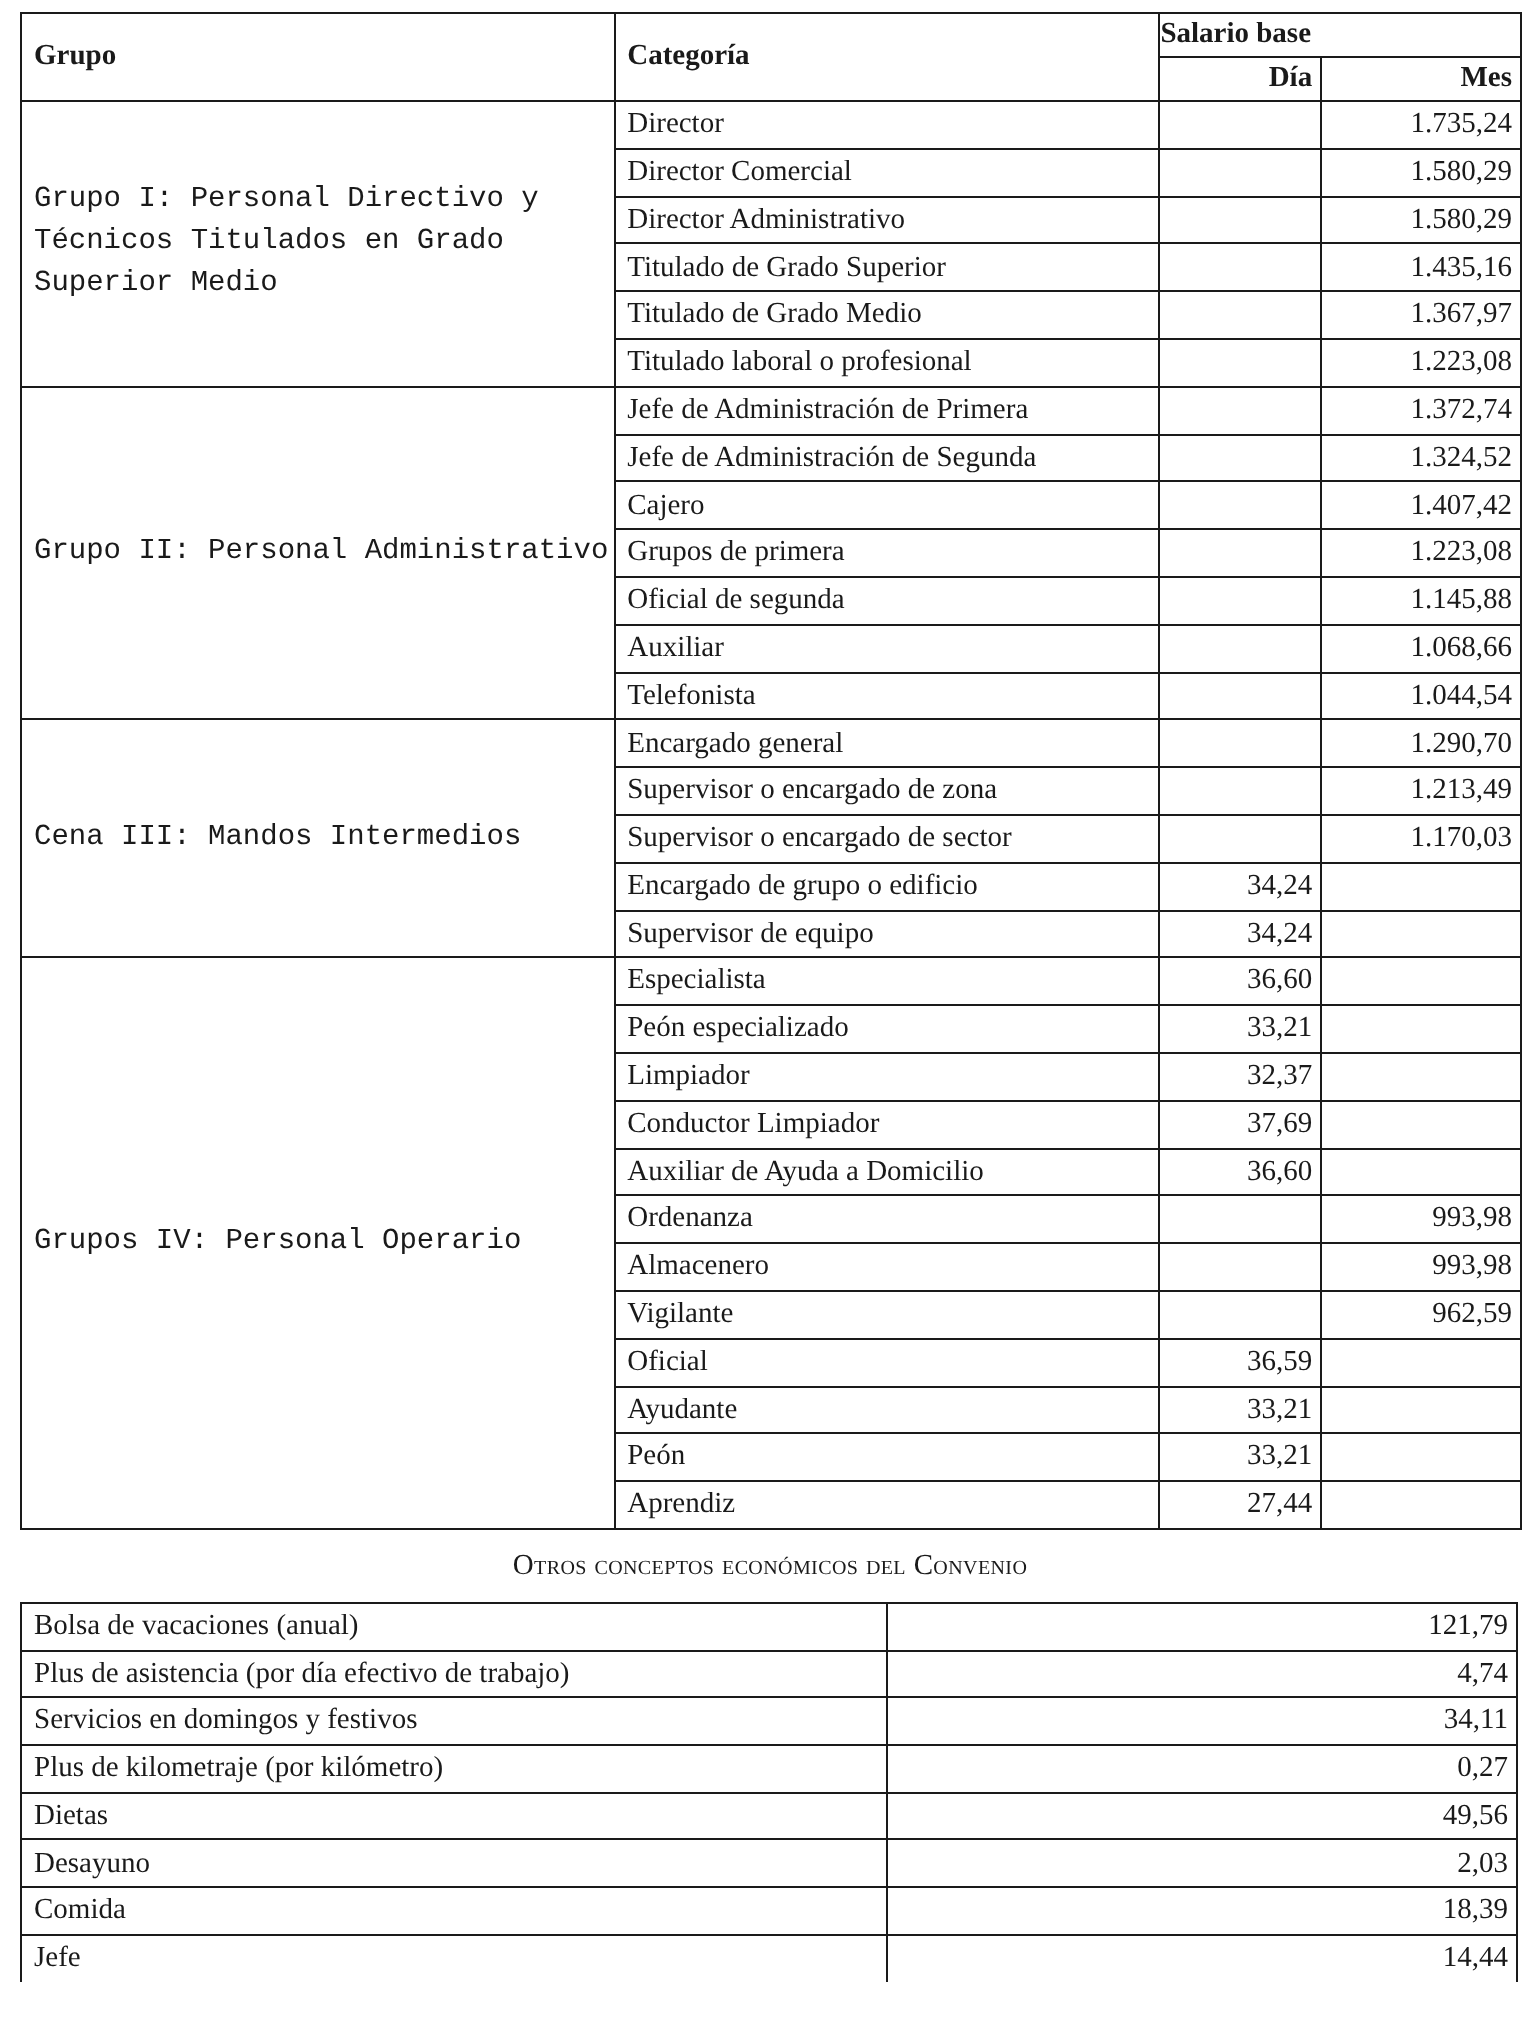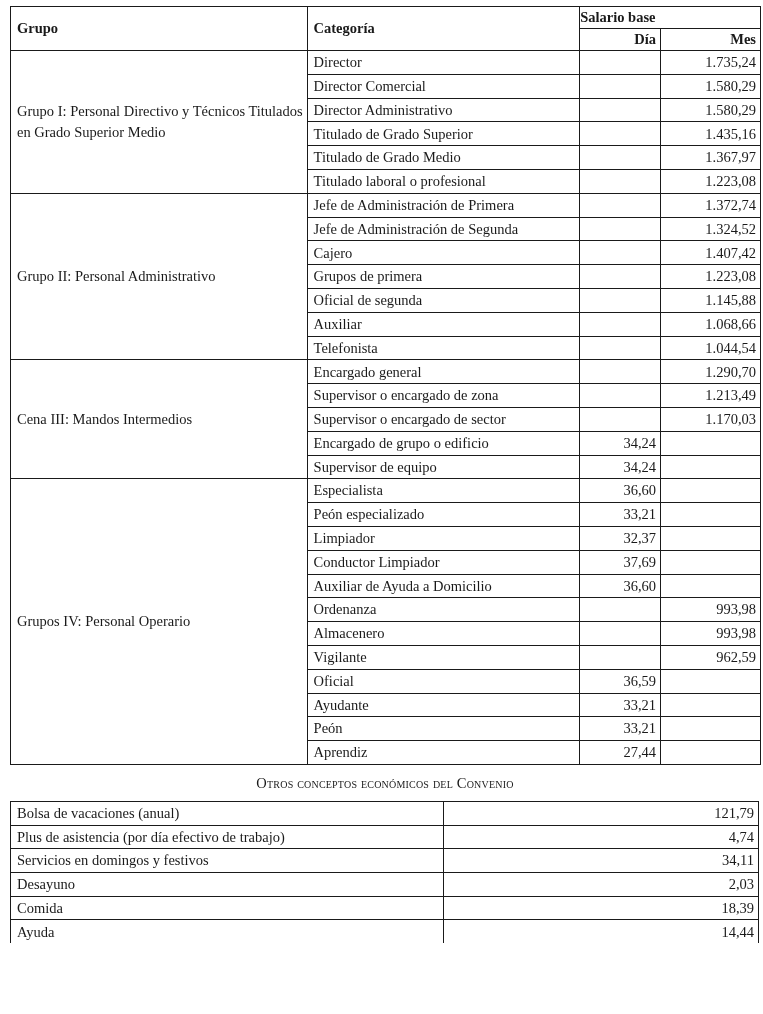--- a/index.html
+++ b/index.html
@@ -11,21 +11,21 @@
   table { border-collapse: collapse; position: absolute; }
   td, th { border: 1px solid #1a1a1a; padding: 0; font-size: 14.5px; line-height: 1; }
   #salary-table { left: 10px; top: 6px; width: 751px; }
   #salary-table th { font-weight: bold; font-size: 14.5px; }
   #salary-table .h1 { height: 22px; }
   #salary-table .h2 { height: 22px; }
   #salary-table td.cat, #salary-table td.num { height: 22.8px; }
   .left { text-align: left; padding-left: 6px; }
   .right { text-align: right; padding-right: 4px; }
   .center { text-align: left; }
-  .group { vertical-align: middle; padding-left: 6px; line-height: 1.45; }
+  .group { vertical-align: middle; padding-left: 6px; line-height: 1.45; font-family: Liberation Mono, monospace; }
   #section-title {
     position: absolute; left: 0; width: 770px; top: 775px; text-align: center;
     font-size: 14.5px; font-variant: small-caps; letter-spacing: 0.2px;
   }
   #other-table { left: 10px; top: 801px; width: 749px; }
   #other-table td { height: 22.7px; }
   #other-table tr:last-child td { border-bottom: none; }
 </style>
 </head>
 <body>
@@ -220,25 +220,33 @@
       </tr>
       <tr>
         <td class="left">Plus de asistencia (por día efectivo de trabajo)</td>
         <td class="right">4,74</td>
       </tr>
       <tr>
         <td class="left">Servicios en domingos y festivos</td>
         <td class="right">34,11</td>
       </tr>
       <tr>
+        <td class="left">Plus de kilometraje (por kilómetro)</td>
+        <td class="right">0,27</td>
+      </tr>
+      <tr>
+        <td class="left">Dietas</td>
+        <td class="right">49,56</td>
+      </tr>
+      <tr>
         <td class="left">Desayuno</td>
         <td class="right">2,03</td>
       </tr>
       <tr>
         <td class="left">Comida</td>
         <td class="right">18,39</td>
       </tr>
       <tr>
-        <td class="left">Ayuda</td>
+        <td class="left">Jefe</td>
         <td class="right">14,44</td>
       </tr>
     </tbody>
 </table>
 
 </body></html>

